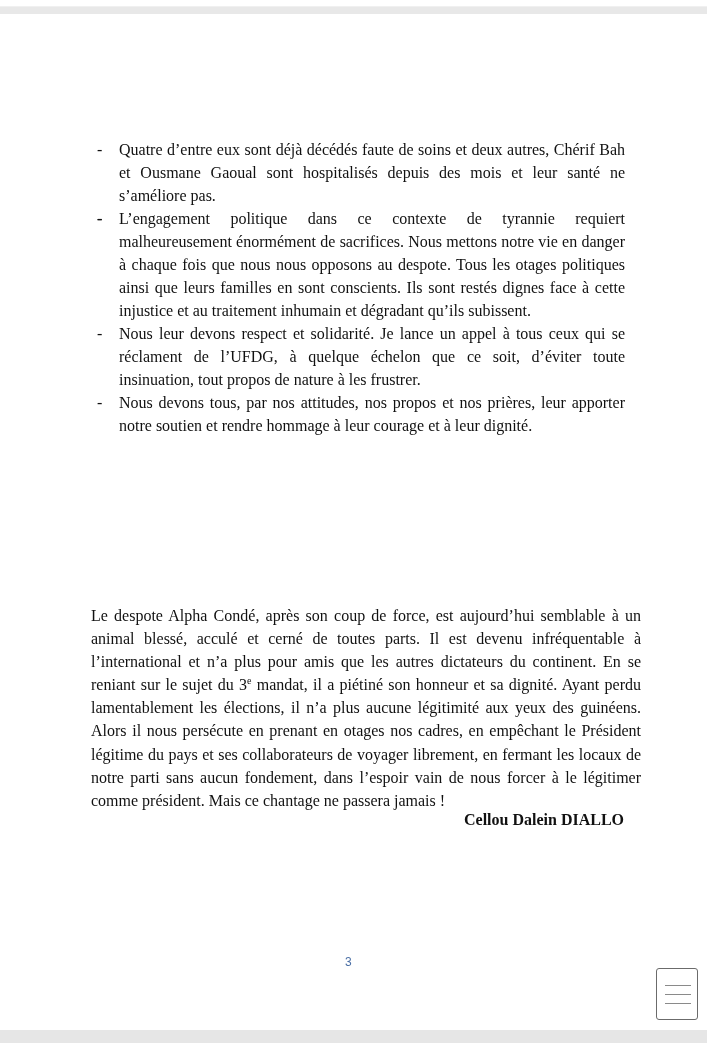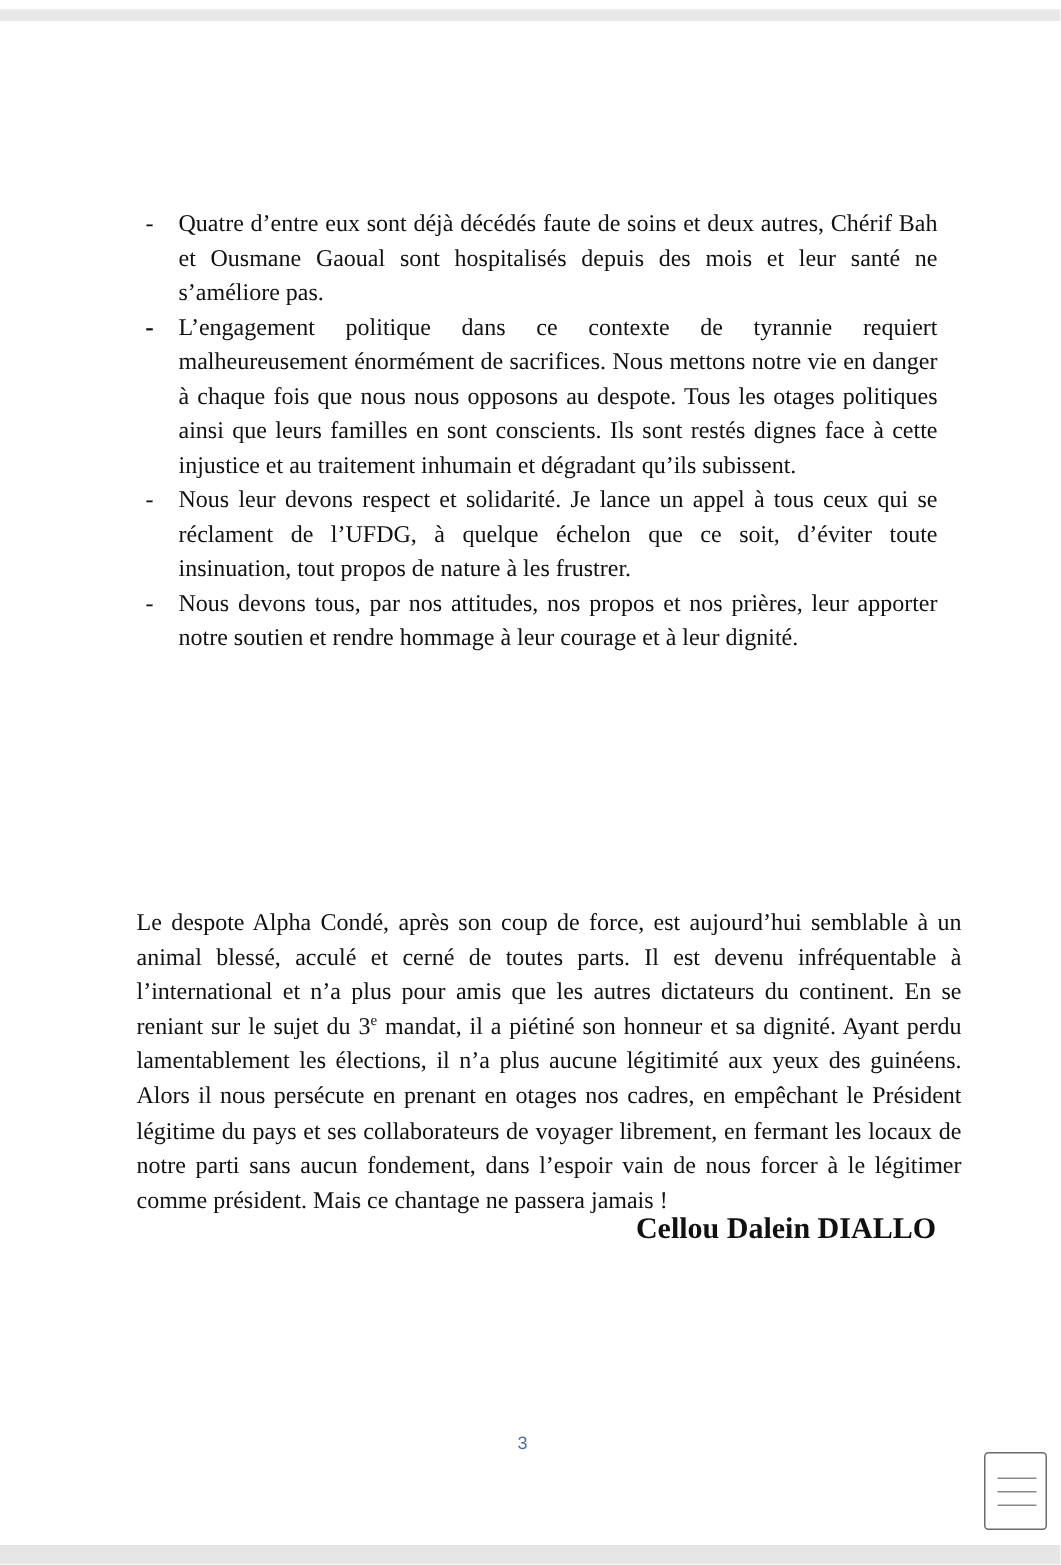--- a/index.html
+++ b/index.html
@@ -70,21 +70,21 @@
     }
     .paragraph sup {
       font-size: 10px;
       line-height: 0;
       vertical-align: 6px;
     }
     .signature {
       position: absolute;
       right: 83px;
       top: 808px;
-      font-size: 20px;
+      font-size: 16px;
       font-weight: bold;
       line-height: 23px;
     }
     .page-number {
       position: absolute;
       left: 345px;
       top: 955px;
       font-family: "Liberation Sans", "DejaVu Sans", sans-serif;
       font-size: 12px;
       color: #4a6fa5;

